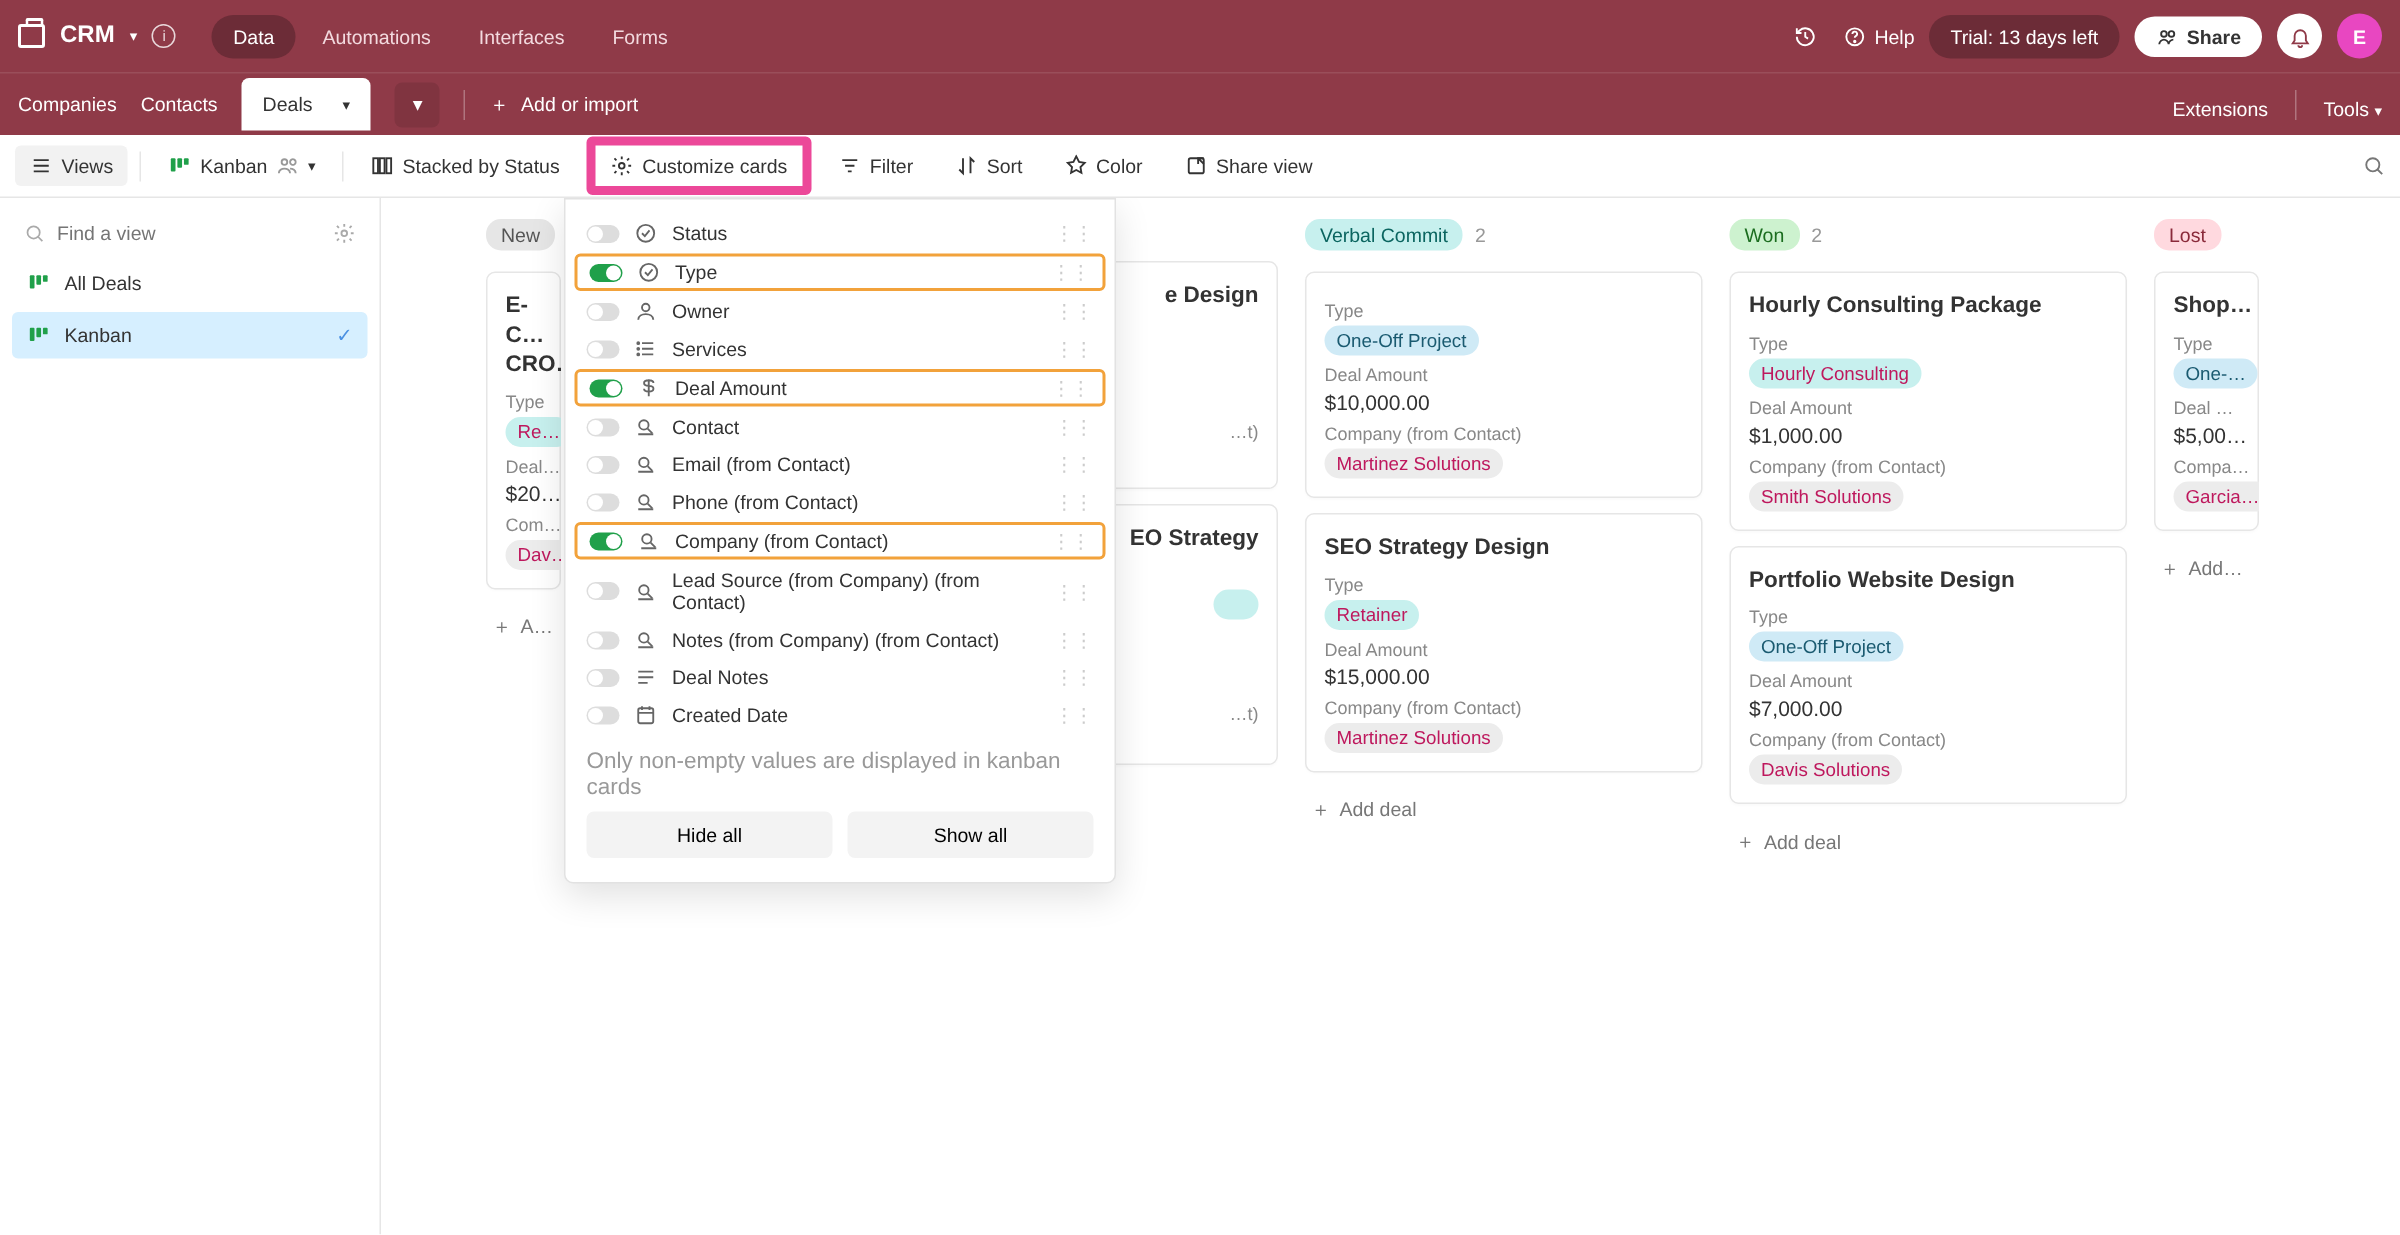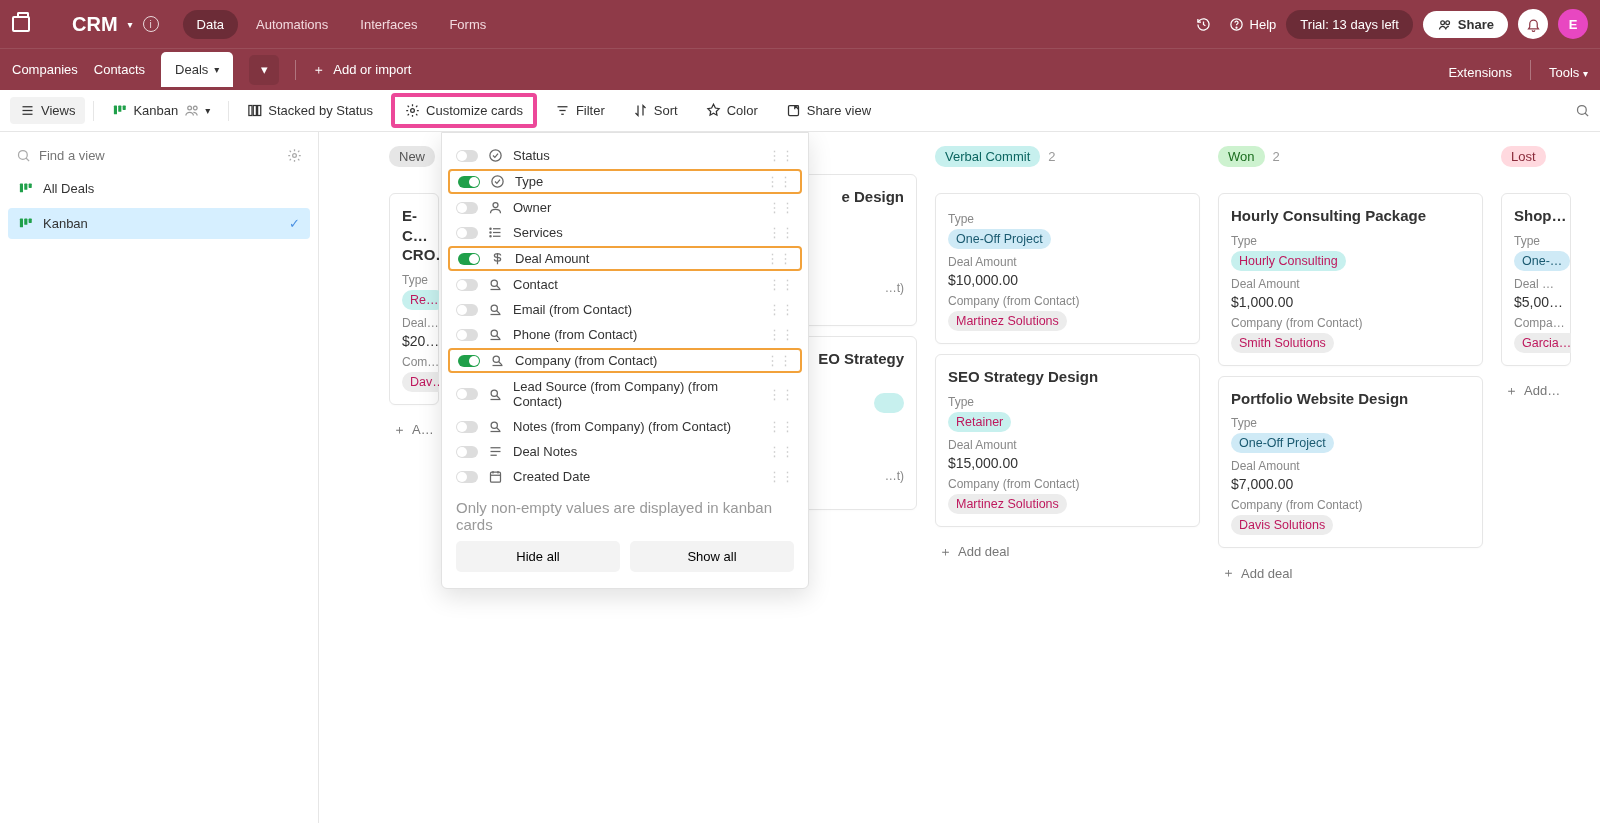--- a/index.html
+++ b/index.html
@@ -1,64 +1,64 @@
 <!DOCTYPE html>
 <html><head>
 <meta charset="utf-8">
 <style>
 * { box-sizing: border-box; margin: 0; padding: 0; }
 body { font-family: -apple-system, BlinkMacSystemFont, "Segoe UI", sans-serif; font-size: 13px; color: #333; background: #fff; overflow: hidden; width: 1600px; height: 823px; }
 .topbar { background: #8f3a48; height: 48px; display: flex; align-items: center; padding: 0 12px; color: #fff; }
 .topbar .left { display: flex; align-items: center; gap: 10px; }
 .briefcase { width: 18px; height: 16px; border: 2px solid #fff; border-radius: 2px; position: relative; }
 .briefcase::before { content: ""; position: absolute; top: -6px; left: 3px; width: 8px; height: 4px; border: 2px solid #fff; border-bottom: none; border-radius: 2px 2px 0 0; }
-.appname { font-weight: 700; font-size: 20px; margin-left: 32px; }
+.appname { font-weight: 700; font-size: 16px; }
 .chev { font-size: 10px; }
 .circle-info { width: 16px; height: 16px; border: 1.5px solid #fff; border-radius: 50%; display: inline-flex; align-items: center; justify-content: center; font-size: 10px; opacity: .8; }
 .nav-tabs { display: flex; gap: 4px; margin-left: 14px; }
 .nav-tab { padding: 7px 14px; border-radius: 18px; color: #f3dadf; cursor: pointer; }
 .nav-tab.active { background: #6c2c37; color: #fff; }
 .topbar .right { margin-left: auto; display: flex; align-items: center; gap: 10px; }
 .iconbtn { width: 30px; height: 30px; display: inline-flex; align-items: center; justify-content: center; cursor: pointer; }
 .help { display: flex; gap: 6px; align-items: center; cursor: pointer; }
 .trial-pill { background: #6c2c37; padding: 7px 14px; border-radius: 18px; cursor: pointer; }
 .share-pill { background: #fff; color: #333; padding: 6px 14px; border-radius: 18px; font-weight: 600; display: flex; align-items: center; gap: 6px; cursor: pointer; }
 .iconcircle { width: 30px; height: 30px; border-radius: 50%; display: inline-flex; align-items: center; justify-content: center; cursor: pointer; }
 .bell-c { background: #fff; color: #8f3a48; }
 .avatar { background: #e847c1; color: #fff; font-weight: 700; }
 
 .subbar { background: #8f3a48; height: 42px; display: flex; align-items: center; padding: 0 12px; gap: 16px; color: #fff; border-top: 1px solid rgba(255,255,255,0.1); }
 .subtab { padding-bottom: 0; cursor: pointer; }
-.subtab.active { background: #fff; color: #333; padding: 10px 14px; border-radius: 5px 5px 0 0; display: flex; align-items: center; gap: 6px; }
+.subtab.active { background: #fff; color: #333; padding: 10px 14px; border-radius: 5px 5px 0 0; display: flex; align-items: center; gap: 20px; }
 .vdiv { width: 1px; height: 20px; background: rgba(255,255,255,0.3); }
 .subtab-chev { background: rgba(0,0,0,0.1); width: 30px; height: 30px; border-radius: 5px; display: inline-flex; align-items: center; justify-content: center; cursor: pointer; }
 .addimport { display: flex; align-items: center; gap: 8px; cursor: pointer; }
 .subbar .right { margin-left: auto; display: flex; gap: 18px; color: #fff; align-items: flex-end; }
 
 .toolbar { height: 42px; border-bottom: 1px solid #e6e6e6; display: flex; align-items: center; padding: 0 10px; gap: 8px; }
 .tbtn { display: flex; align-items: center; gap: 6px; padding: 6px 10px; border-radius: 4px; cursor: pointer; color: #333; font-size: 13px; }
 .tbtn.views { background: #f2f2f2; }
 .tdiv { width: 1px; height: 20px; background: #e6e6e6; }
 .kanban-ic { color: #20a04a; }
 .gear-ic { color: #999; }
-.highlight-btn { border: 4px solid #ec4899; border-radius: 4px; }
+.highlight-btn { border: 6px solid #ec4899; border-radius: 4px; }
 .search-right { margin-left: auto; color: #777; cursor: pointer; }
 
 .content { display: flex; height: calc(823px - 48px - 42px - 42px); }
-.sidebar { width: 319px; border-right: 1px solid #e6e6e6; padding: 10px 8px; }
+.sidebar { width: 254px; border-right: 1px solid #e6e6e6; padding: 10px 8px; }
 .findview { display: flex; align-items: center; gap: 8px; padding: 6px 8px; color: #888; }
 .findview input { border: none; outline: none; flex: 1; font-size: 13px; }
 .findview .cog { margin-left: auto; cursor: pointer; }
 .viewitem { display: flex; align-items: center; gap: 10px; padding: 8px 10px; border-radius: 4px; cursor: pointer; margin-top: 4px; }
 .viewitem.active { background: #d6efff; }
 .check { color: #4a90e2; }
 
 .board { flex: 1; overflow-x: auto; padding: 14px 0 14px 70px; display: flex; gap: 18px; position: relative; }
 .col { width: 265px; flex-shrink: 0; }
-.colhead { display: flex; align-items: center; gap: 8px; margin-bottom: 26px; }
+.colhead { display: flex; align-items: center; gap: 8px; margin-bottom: 14px; }
 .pill { padding: 3px 10px; border-radius: 10px; font-size: 13px; font-weight: 500; }
 .pill-new { background: #e6e6e6; color: #555; }
 .pill-vc { background: #c7f0ee; color: #0b6560; }
 .pill-won { background: #cdf2cf; color: #1b6d1f; }
 .pill-lost { background: #ffd9df; color: #8a2a3a; }
 .count { color: #999; }
 .card { background: #fff; border: 1px solid #e6e6e6; border-radius: 6px; padding: 12px; margin-bottom: 10px; box-shadow: 0 1px 2px rgba(0,0,0,0.02); }
 .card .title { font-weight: 600; font-size: 15px; margin-bottom: 8px; line-height: 1.3; }
 .fieldlabel { color: #888; font-size: 12px; margin-bottom: 3px; margin-top: 6px; }
 .tag { display: inline-block; padding: 3px 8px; border-radius: 10px; font-size: 12.5px; }

